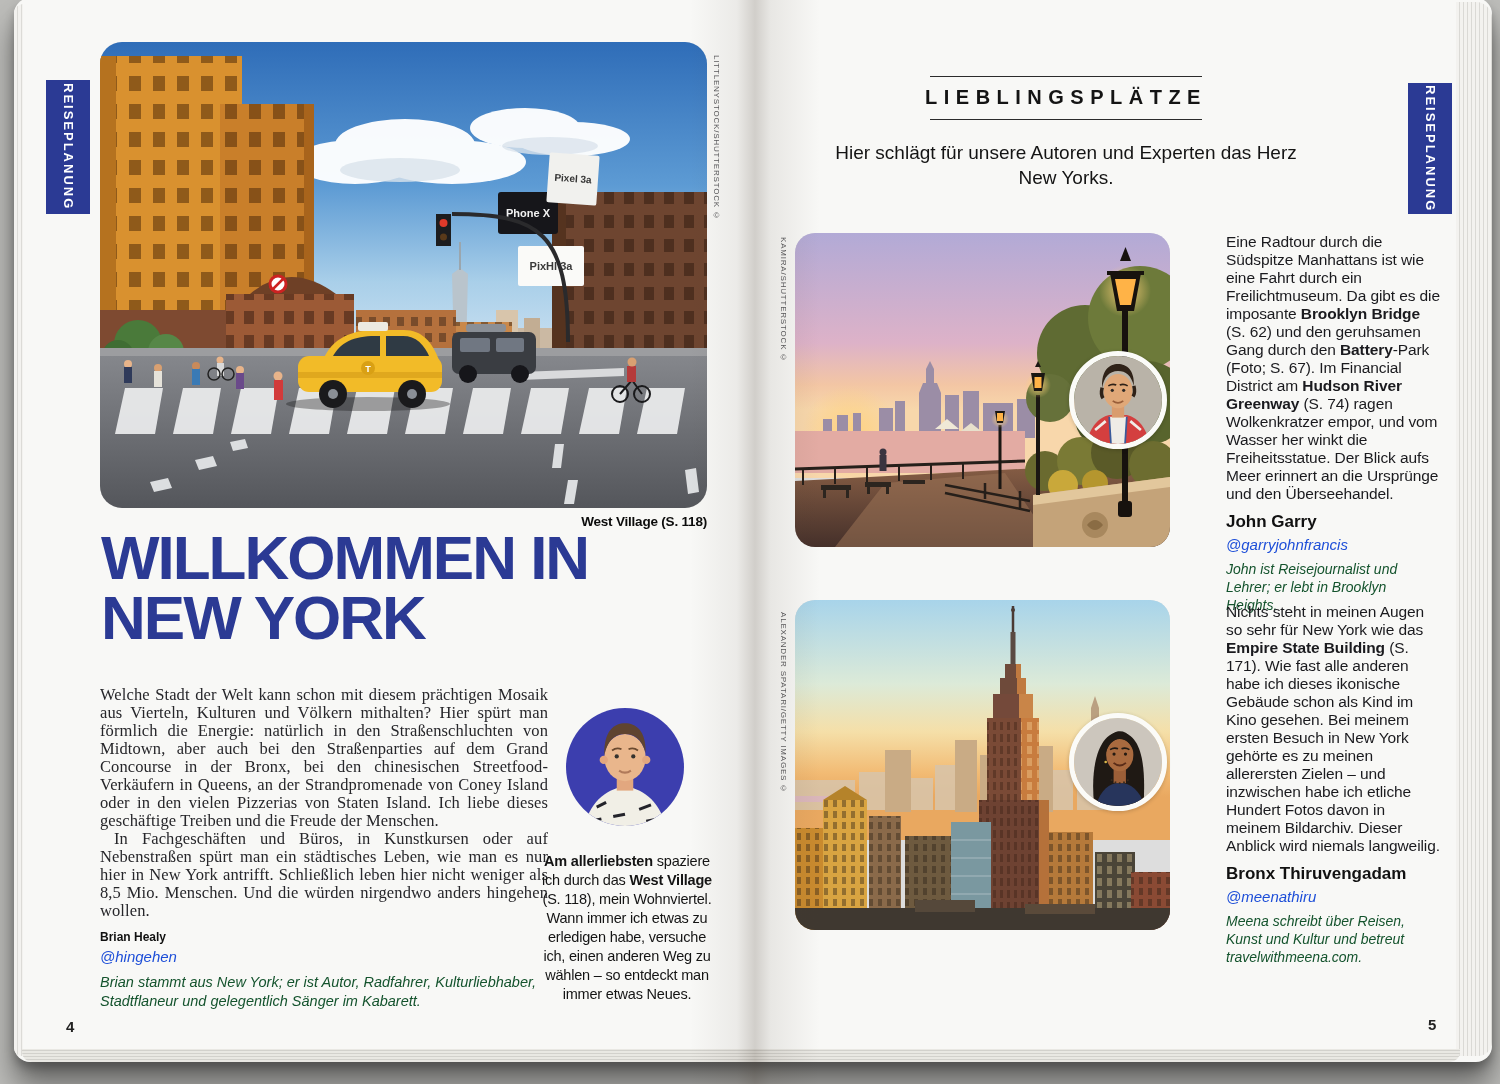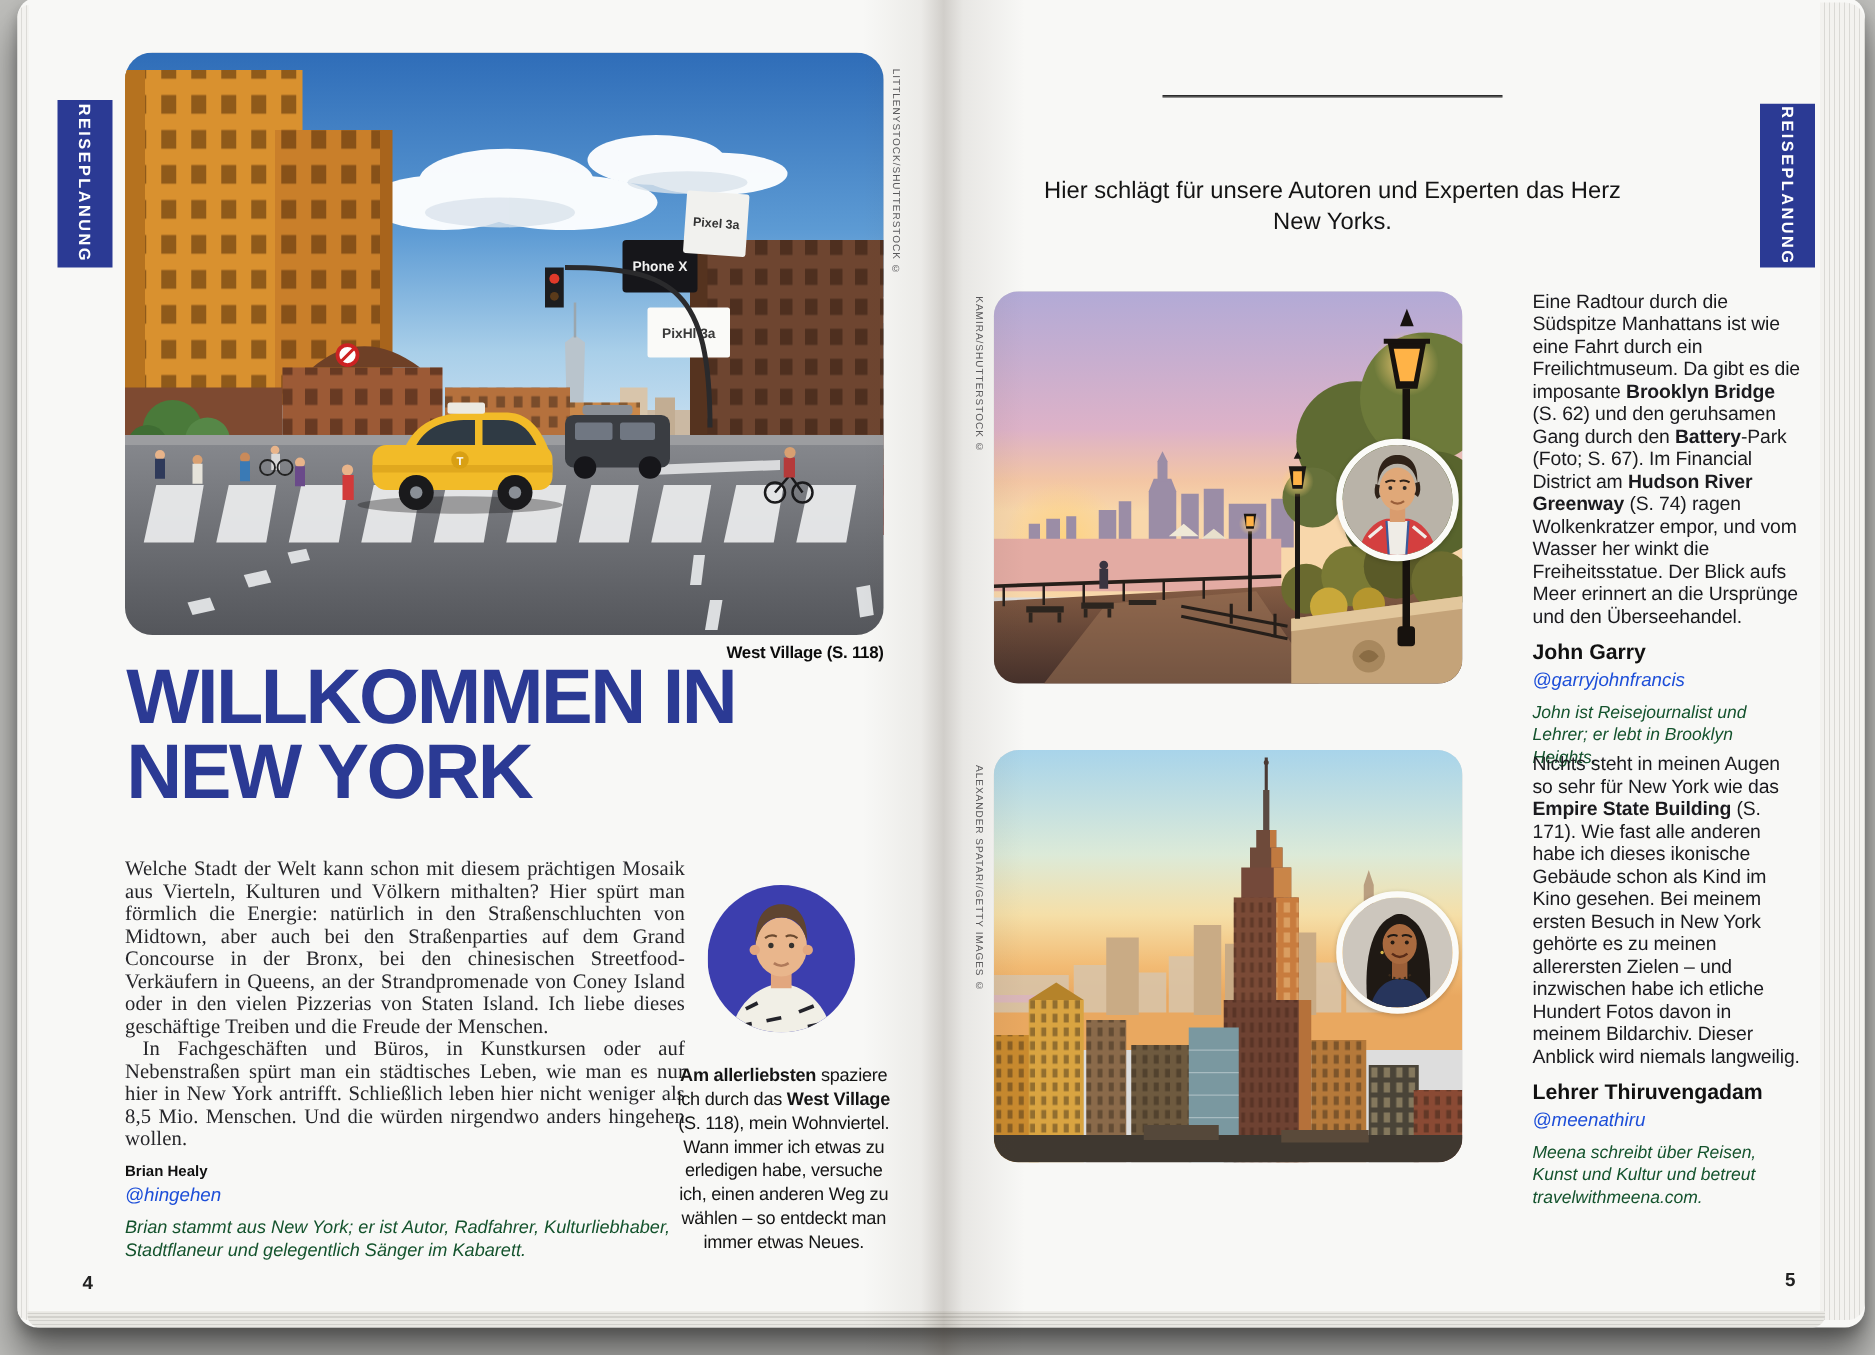--- a/index.html
+++ b/index.html
@@ -285,20 +285,21 @@
 </div>
 
 <div class="quote">
   <b>Am allerliebsten</b><span> spaziere ich durch das </span><b>West Village</b><span> (S. 118), mein Wohnviertel. Wann immer ich etwas zu erledigen habe, versuche ich, einen anderen Weg zu wählen – so entdeckt man immer etwas Neues.</span>
 </div>
 
 <div class="pnum" style="left:66px;top:1018px;">4</div>
 
 <div class="sec-head">
   <div class="rule"></div>
+  <h2>LIEBLINGSPLÄTZE</h2>
   <div class="rule"></div>
 </div>
 <div class="sec-sub">Hier schlägt für unsere Autoren und Experten das Herz New Yorks.</div>
 
 <div class="photo" style="left:795px;top:233px;width:375px;height:314px;border-radius:20px;">
 <svg width="375" height="314" viewBox="0 0 375 314" xmlns="http://www.w3.org/2000/svg">
   <defs>
     <linearGradient id="sun" x1="0" y1="0" x2="0" y2="1">
       <stop offset="0" stop-color="#b2aad6"></stop>
           <stop offset=".45" stop-color="#ddb2c8"></stop>
@@ -535,20 +536,20 @@
   <circle cx="45.5" cy="41" r="1.8" fill="#241a12"></circle>
       <circle cx="58.5" cy="41" r="1.8" fill="#241a12"></circle>
   <path d="M41,36 q4.5,-3 9,-1 M54,35 q4.5,-2 9,1" stroke="#1f1914" stroke-width="1.8" fill="none"></path>
   <path d="M45,51 q7,6 14,0" stroke="#5a2c18" stroke-width="2.2" fill="none"></path>
   <circle cx="36" cy="50" r="1.5" fill="#d9b84a"></circle>
 </svg>
 </div>
 
 <div class="colR" style="left:1194px;top:603px;">
   <p><span>Nichts steht in meinen Augen so sehr für New York wie das </span><b>Empire State Building</b><span> (S. 171). Wie fast alle anderen habe ich dieses ikonische Gebäude schon als Kind im Kino gesehen. Bei meinem ersten Besuch in New York gehörte es zu meinen allerersten Zielen – und inzwischen habe ich etliche Hundert Fotos davon in meinem Bildarchiv. Dieser Anblick wird niemals langweilig.</span></p>
-  <div class="a-name">Lehrer Thiruvengadam</div>
+  <div class="a-name">Bronx Thiruvengadam</div>
   <div class="a-handle">@meenathiru</div>
   <div class="a-bio">Meena schreibt über Reisen, Kunst und Kultur und betreut travelwithmeena.com.</div>
 </div>
 
 <div class="pnum" style="left:1428px;top:1016px;">5</div>
 
 <div class="spine"></div>
 
 </body></html>

